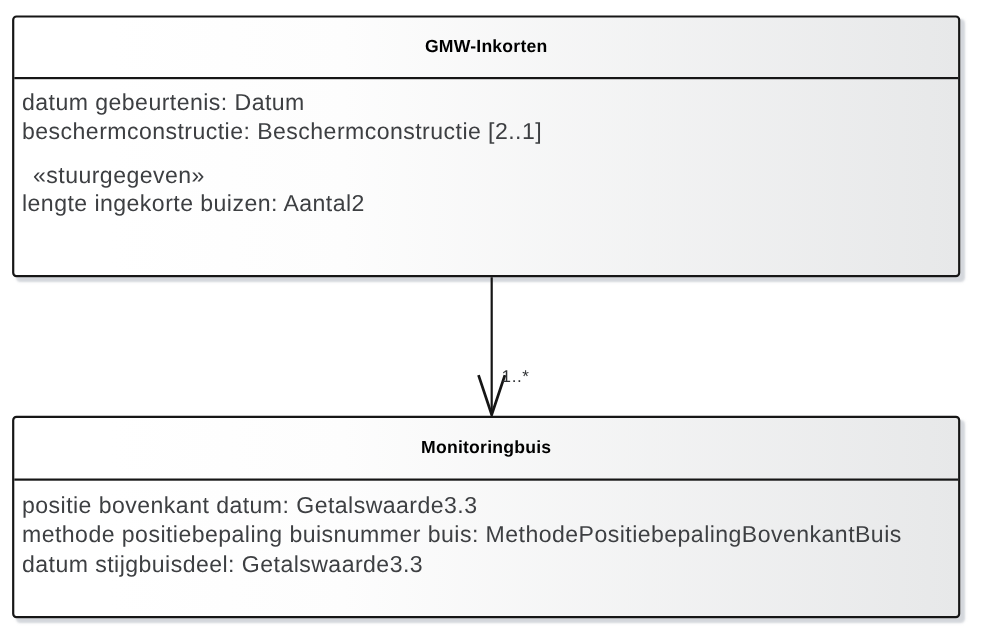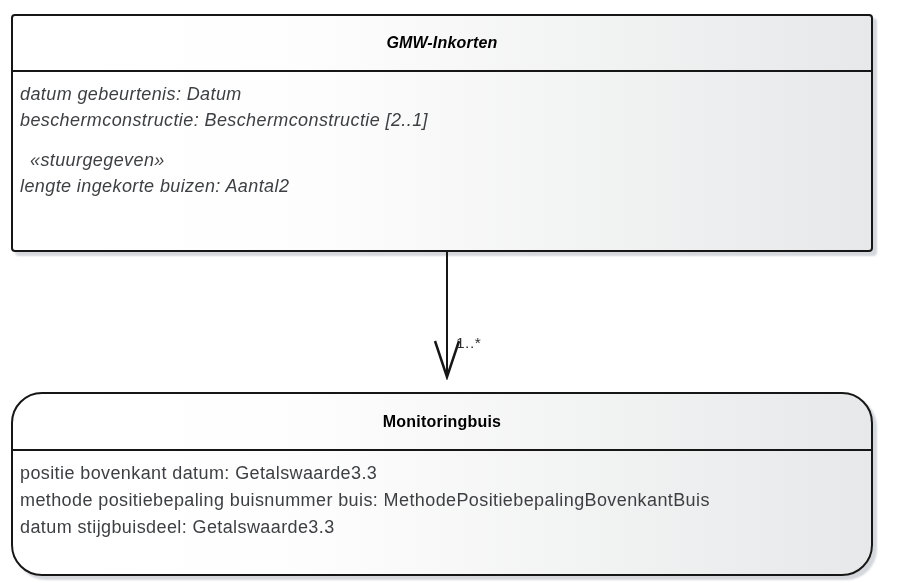--- a/index.html
+++ b/index.html
@@ -30,31 +30,31 @@
     align-items: center;
     justify-content: center;
     border-bottom: 2px solid #161616;
     font-weight: bold;
     font-size: 16px;
     color: #000000;
     letter-spacing: 0.2px;
   }
   .uml-class-body {
     padding: 9px 8px 0 7px;
-    font-size: 18px;
+    font-size: 21px;
     color: #3d3f42;
     letter-spacing: 0.4px;
   }
   .attr-line {
     line-height: 26px;
     white-space: nowrap;
   }
-  #class-top { top: 14px; height: 238px; font-style: italic; }
+  #class-top { top: 14px; height: 238px; }
   #class-top .uml-class-header { height: 54px; }
-  #class-bottom { top: 392px; height: 184px; border-radius: 31px; }
+  #class-bottom { top: 378px; height: 184px; }
   #class-bottom .uml-class-header { height: 55px; }
   .stereotype-line {
     line-height: 26px;
     margin-top: 14px;
     padding-left: 10px;
     white-space: nowrap;
   }
   .attr-line-b { line-height: 27px; white-space: nowrap; }
   #association-svg {
     position: absolute;

